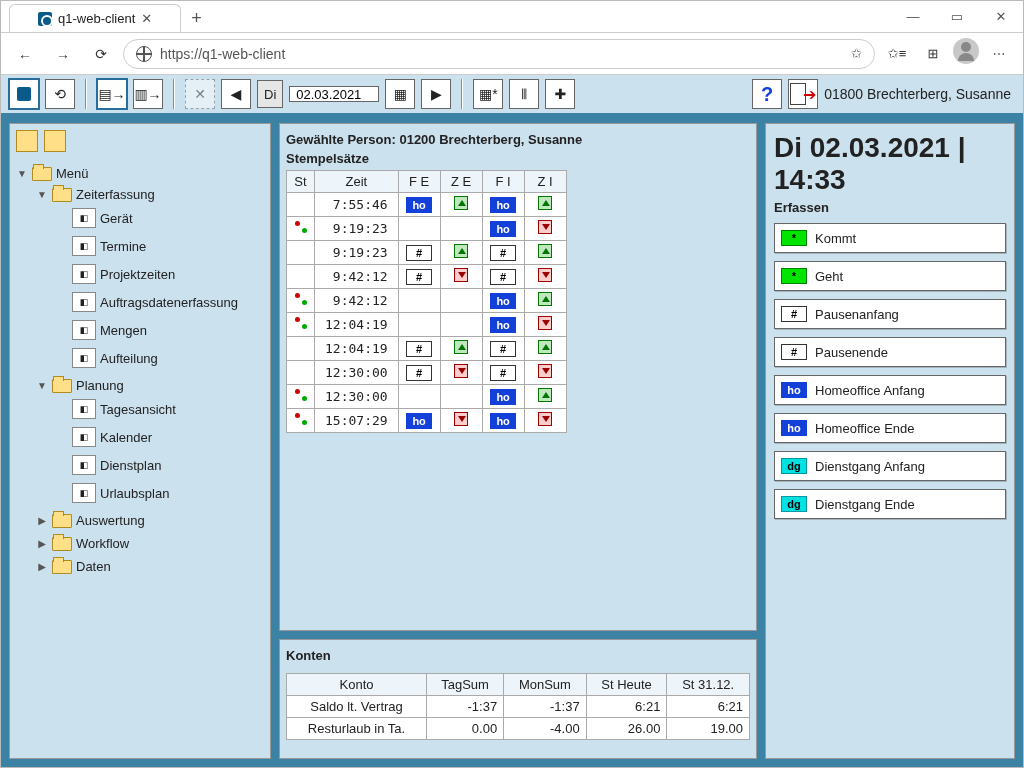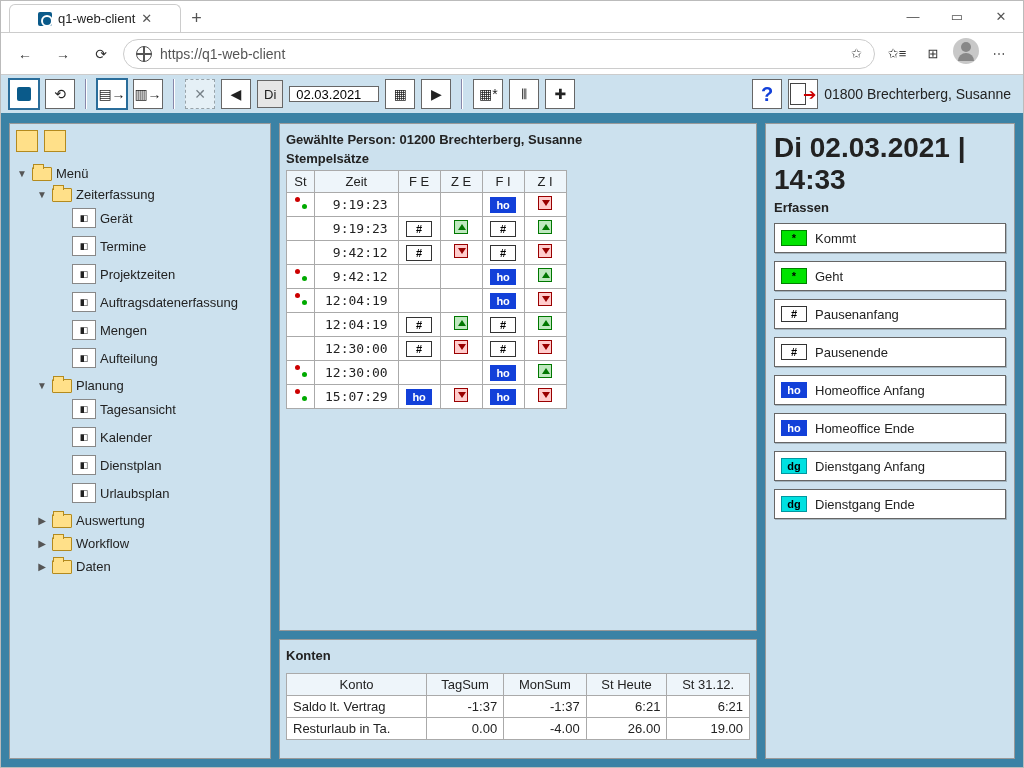--- a/index.html
+++ b/index.html
@@ -69,21 +69,21 @@
 .badge.dg{background:#00e1e1;color:#000;border-color:#0097a0;}
 .arrow-dn{display:inline-block;width:14px;height:14px;border:1px solid #900;background:#fcc;position:relative;}
 .arrow-dn::after{content:"";position:absolute;left:3px;top:3px;border-left:4px solid transparent;border-right:4px solid transparent;border-top:6px solid #900;}
 .arrow-up{display:inline-block;width:14px;height:14px;border:1px solid #070;background:#bfe8bf;position:relative;}
 .arrow-up::after{content:"";position:absolute;left:3px;top:3px;border-left:4px solid transparent;border-right:4px solid transparent;border-bottom:6px solid #070;}
 .stdot{display:inline-block;width:12px;height:12px;position:relative;}
 .stdot::before{content:"";position:absolute;left:0;top:0;width:5px;height:5px;background:#c00;border-radius:50%;}
 .stdot::after{content:"";position:absolute;right:0;bottom:0;width:5px;height:5px;background:#0a0;border-radius:50%;}
 
 table.konto{width:100%;border-collapse:collapse;background:#fff;margin-top:8px;}
-table.konto th, table.konto td{border:1px solid #aaa;padding:3px 6px;font-size:13px;}
+table.konto th, table.konto td{border:1px solid #aaa;padding:3px 6px;font-size:13px;text-align:center;}
 table.konto th{background:#eef5fa;font-weight:normal;text-align:center;}
 table.konto td.num{text-align:right;}
 
 .right{width:250px;padding:8px;display:flex;flex-direction:column;}
 .right .clock{font-size:28px;font-weight:bold;}
 .right .sub{font-weight:bold;margin:4px 0 8px 0;}
 .action-btn{display:flex;align-items:center;gap:8px;height:30px;border:1px solid #666;background:#fff;margin-bottom:8px;cursor:pointer;padding:0 6px;box-shadow:1px 1px 0 rgba(0,0,0,.2);}
 
 
 .glyph{font-size:14px;line-height:1;}
@@ -307,20 +307,28 @@
               <th>St</th>
               <th style="width:80px;">Zeit</th>
               <th style="width:42px;">F E</th>
               <th style="width:42px;">Z E</th>
               <th style="width:42px;">F I</th>
               <th style="width:42px;">Z I</th>
             </tr>
               </thead>
             <tbody id="stempel-body">
   <tr>
+    <td class="st"></td>
+    <td class="time">7:55:46</td>
+    <td><span class="badge ho">ho</span></td>
+    <td><span class="arrow-up"></span></td>
+    <td><span class="badge ho">ho</span></td>
+    <td><span class="arrow-up"></span></td>
+  </tr>
+  <tr>
     <td class="st"><span class="stdot"></span></td>
     <td class="time">9:19:23</td>
     <td></td>
     <td></td>
     <td><span class="badge ho">ho</span></td>
     <td><span class="arrow-dn"></span></td>
   </tr>
   <tr>
     <td class="st"></td>
     <td class="time">9:19:23</td>

